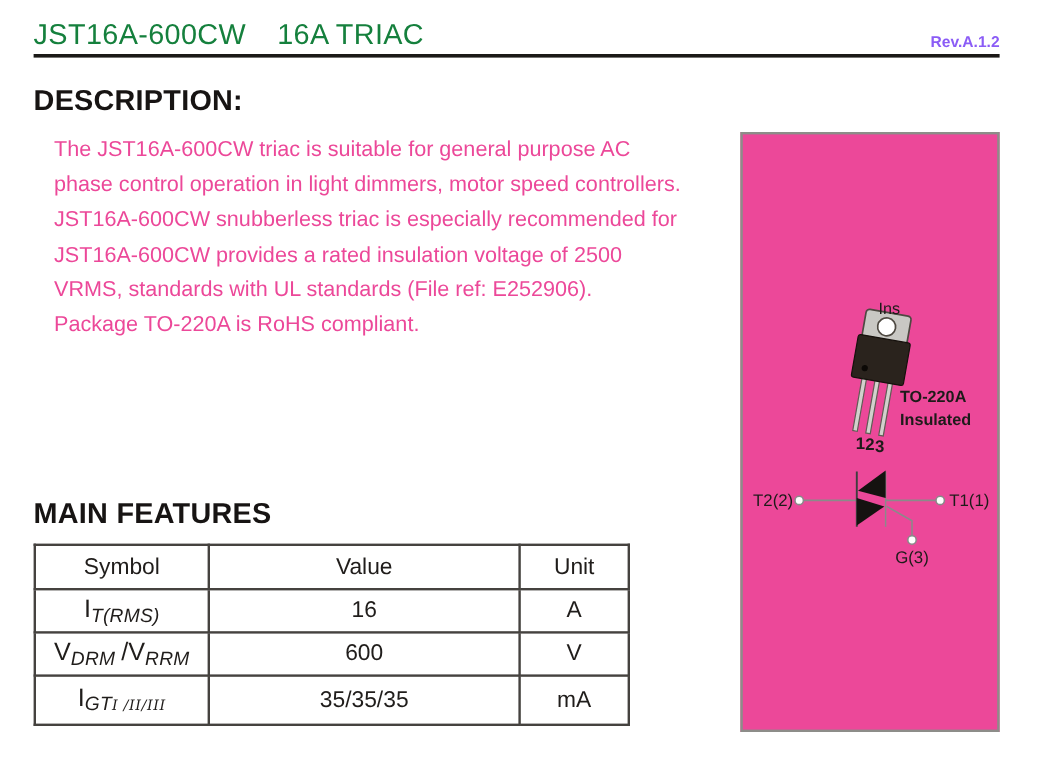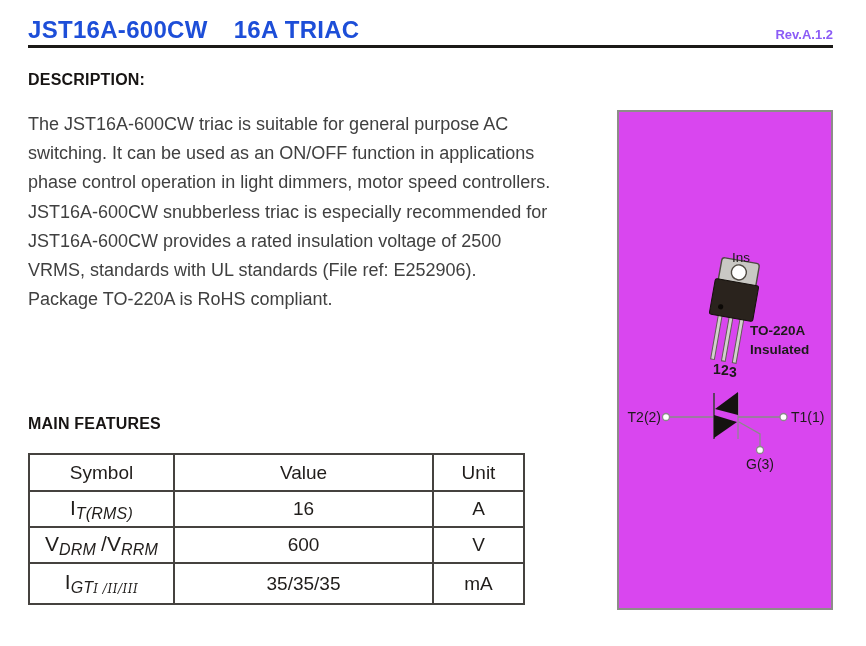--- a/index.html
+++ b/index.html
@@ -1,39 +1,39 @@
 <!DOCTYPE html>
 <html><head>
 <meta charset="utf-8">
 <style>
   html,body{margin:0;padding:0;}
   body{
     width:866px;height:646px;position:relative;background:#ffffff;
     font-family:"Liberation Sans",sans-serif;color:#1f1c1a;overflow:hidden;
   }
   .page-title{
-    position:absolute;left:28px;top:16px;font-size:24px;font-weight:bold;
-    letter-spacing:0.3px;white-space:nowrap;color:#1d4ed8;
+    position:absolute;left:28px;top:16px;font-size:24px;font-weight:normal;
+    letter-spacing:0.3px;white-space:nowrap;color:#15803d;
   }
   .page-title .gap{display:inline-block;width:26px;}
   .page-rev{
     position:absolute;right:33px;top:27px;font-size:13px;font-weight:bold;color:#8b5cf6;
   }
   .header-rule{
     position:absolute;left:28px;right:33px;top:45px;height:3px;background:#1b1917;
   }
   .section-heading{
-    position:absolute;left:28px;font-size:16px;font-weight:bold;color:#171413;
+    position:absolute;left:28px;font-size:24px;font-weight:bold;color:#171413;
     letter-spacing:0.2px;
   }
   .desc-heading{top:71px;}
   .features-heading{top:415px;}
   .desc-lines{
-    position:absolute;left:28px;top:110px;font-size:18px;line-height:29.2px;
-    color:#404040;
+    position:absolute;left:45px;top:110px;font-size:18px;line-height:29.2px;
+    color:#ec4899;
   }
   .desc-line{white-space:nowrap;}
   
   table.features{
     position:absolute;left:28px;top:453px;border-collapse:collapse;table-layout:fixed;
     background:#fff;
   }
   table.features th,table.features td{
     border:2px solid #45423f;text-align:center;vertical-align:middle;
     font-size:19px;color:#201d1b;font-weight:normal;padding:0;margin-top:16px;
@@ -41,39 +41,38 @@
   table.features th{height:35px;}
   table.features td{height:34px;}
   table.features tr.last td{height:39px;}
   .sym{font-size:21px;}
   .sub{font-size:16px;vertical-align:-4px;letter-spacing:0.2px;font-style:italic;}
   .sym2{margin-left:5px;}
   .roman{font-family:"DejaVu Serif",serif;font-size:12px;vertical-align:-4px;letter-spacing:0.5px;font-style:italic;}
   
   .package-panel{
     position:absolute;left:617px;top:110px;width:216px;height:500px;
-    border:2px solid #8d8d89;box-sizing:border-box;background:#d946ef;
+    border:2px solid #8d8d89;box-sizing:border-box;background:#ec4899;
   }
   .package-panel svg{display:block;}
   text{fill:#1d1b19;}
 </style>
 </head>
 <body>
 
 <div class="page-title">
   <span>JST16A-600CW</span><span class="gap"></span><span>16A TRIAC</span>
 </div>
 <div class="page-rev">Rev.A.1.2</div>
 <div class="header-rule"></div>
 
 <div class="section-heading desc-heading">DESCRIPTION:</div>
 
 <div class="desc-lines">
   <div class="desc-line">The JST16A-600CW triac is suitable for general purpose AC</div>
-  <div class="desc-line">switching. It can be used as an ON/OFF function in applications</div>
   <div class="desc-line">phase control operation in light dimmers, motor speed controllers.</div>
   <div class="desc-line">JST16A-600CW snubberless triac is especially recommended for</div>
   <div class="desc-line">JST16A-600CW provides a rated insulation voltage of 2500</div>
   <div class="desc-line">VRMS, standards with UL standards (File ref: E252906).</div>
   <div class="desc-line">Package TO-220A is RoHS compliant.</div>
 </div>
 
 <div class="section-heading features-heading">MAIN FEATURES</div>
 
 <table class="features">

